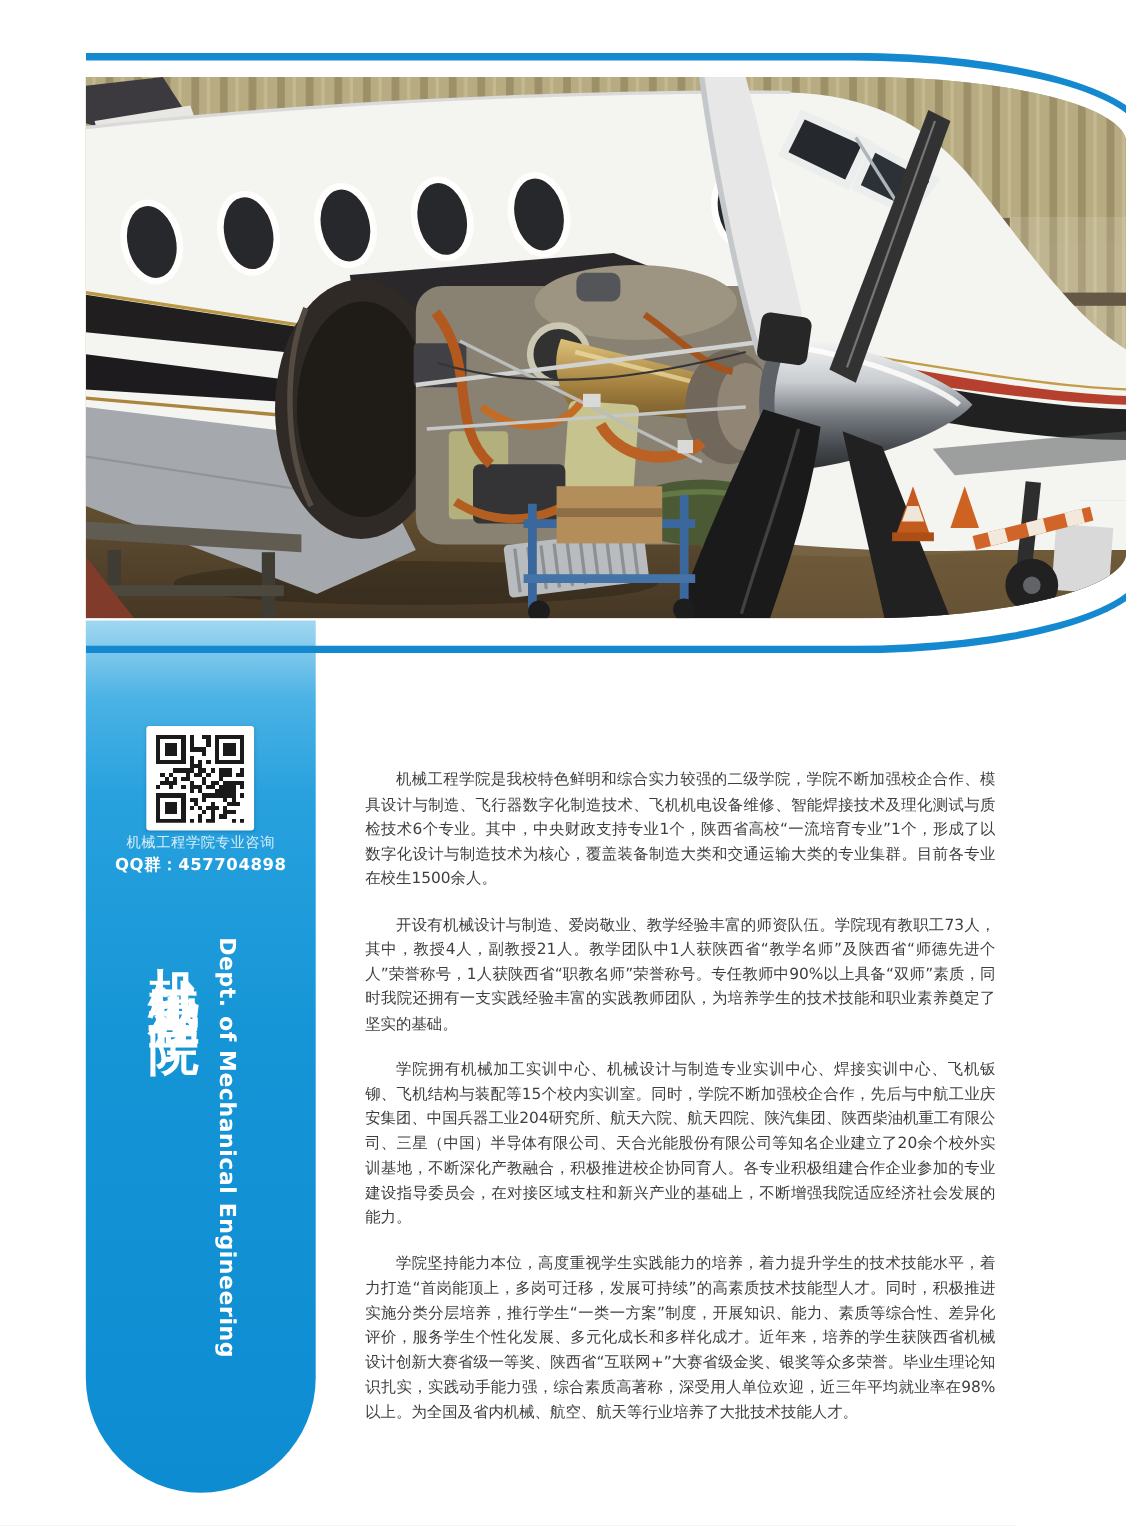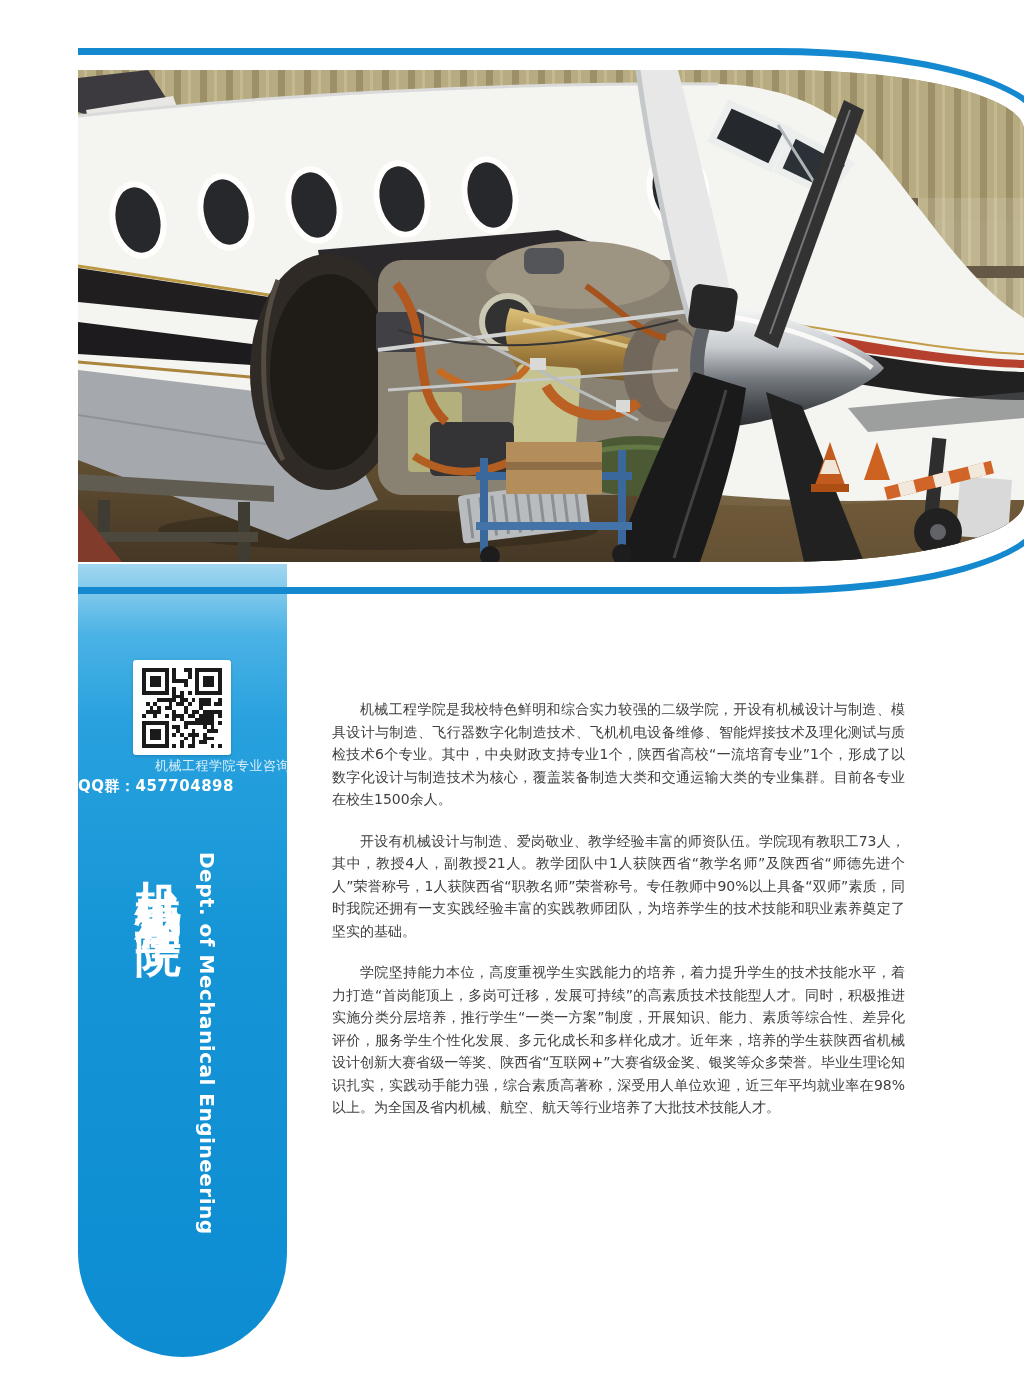--- a/index.html
+++ b/index.html
@@ -33,24 +33,24 @@
     background:linear-gradient(180deg,#a2d7f0 0%,#4ab2e5 9%,#28a1de 20%,#1595d6 48%,#0d8cd2 100%);
   }
   .qr-tile{
     position:absolute;left:55px;top:96px;width:98px;height:95px;
     background:#ffffff;border-radius:3px;box-shadow:0 1px 3px rgba(0,40,80,.25);
     display:flex;align-items:center;justify-content:center;
   }
   .qr-tile svg{width:82px;height:80px;shape-rendering:crispEdges;}
   .qr-cap1{
     position:absolute;left:0;top:193px;width:209px;text-align:center;
-    font-size:13px;color:rgba(255,255,255,.82);letter-spacing:.5px;padding-left:40px;
+    font-size:13px;color:rgba(255,255,255,.82);letter-spacing:.5px;
   }
   .qr-cap2{
-    position:absolute;left:0;top:213px;width:209px;
+    position:absolute;left:0;top:213px;width:209px;text-align:center;
     font-size:15px;font-weight:700;color:#ffffff;letter-spacing:.5px;
   }
   .title-cn{
     position:absolute;left:54px;top:279px;
     writing-mode:vertical-rl;text-orientation:upright;
     font-size:46px;line-height:54px;letter-spacing:10px;
     font-weight:600;color:#ffffff;
   }
   .title-en{
     position:absolute;left:117px;top:288px;
@@ -464,18 +464,19 @@
           <rect x="6" y="20" width="1" height="1" fill="#1a1a1a"></rect>
         </svg>
     </div>
     <div class="qr-cap1">机械工程学院专业咨询</div>
     <div class="qr-cap2">QQ群：457704898</div>
     <div class="title-cn">机械工程学院</div>
     <div class="title-en">Dept. of Mechanical Engineering</div>
   </div>
 
   <div class="content">
-    <p>机械工程学院是我校特色鲜明和综合实力较强的二级学院，开设有机械设计与制造、模具设计与制造、飞行器数字化制造技术、飞机机电设备维修、智能焊接技术及理化测试与质检技术6个专业。其中，中央财政支持专业1个，陕西省高校“一流培育专业”1个，形成了以数字化设计与制造技术为核心，覆盖装备制造大类和交通运输大类的专业集群。目前各专业在校生1500余人。</p>
+    <p>机械工程学院是我校特色鲜明和综合实力较强的二级学院，学院不断加强校企合作、模具设计与制造、飞行器数字化制造技术、飞机机电设备维修、智能焊接技术及理化测试与质检技术6个专业。其中，中央财政支持专业1个，陕西省高校“一流培育专业”1个，形成了以数字化设计与制造技术为核心，覆盖装备制造大类和交通运输大类的专业集群。目前各专业在校生1500余人。</p>
     <p>开设有机械设计与制造、爱岗敬业、教学经验丰富的师资队伍。学院现有教职工73人，其中，教授4人，副教授21人。教学团队中1人获陕西省“教学名师”及陕西省“师德先进个人”荣誉称号，1人获陕西省“职教名师”荣誉称号。专任教师中90%以上具备“双师”素质，同时我院还拥有一支实践经验丰富的实践教师团队，为培养学生的技术技能和职业素养奠定了坚实的基础。</p>
+    <p>学院拥有机械加工实训中心、机械设计与制造专业实训中心、焊接实训中心、飞机钣铆、飞机结构与装配等15个校内实训室。同时，学院不断加强校企合作，先后与中航工业庆安集团、中国兵器工业204研究所、航天六院、航天四院、陕汽集团、陕西柴油机重工有限公司、三星（中国）半导体有限公司、天合光能股份有限公司等知名企业建立了20余个校外实训基地，不断深化产教融合，积极推进校企协同育人。各专业积极组建合作企业参加的专业建设指导委员会，在对接区域支柱和新兴产业的基础上，不断增强我院适应经济社会发展的能力。</p>
     <p>学院坚持能力本位，高度重视学生实践能力的培养，着力提升学生的技术技能水平，着力打造“首岗能顶上，多岗可迁移，发展可持续”的高素质技术技能型人才。同时，积极推进实施分类分层培养，推行学生“一类一方案”制度，开展知识、能力、素质等综合性、差异化评价，服务学生个性化发展、多元化成长和多样化成才。近年来，培养的学生获陕西省机械设计创新大赛省级一等奖、陕西省“互联网+”大赛省级金奖、银奖等众多荣誉。毕业生理论知识扎实，实践动手能力强，综合素质高著称，深受用人单位欢迎，近三年平均就业率在98%以上。为全国及省内机械、航空、航天等行业培养了大批技术技能人才。</p>
   </div>
 
 </div>
 
 </body></html>

